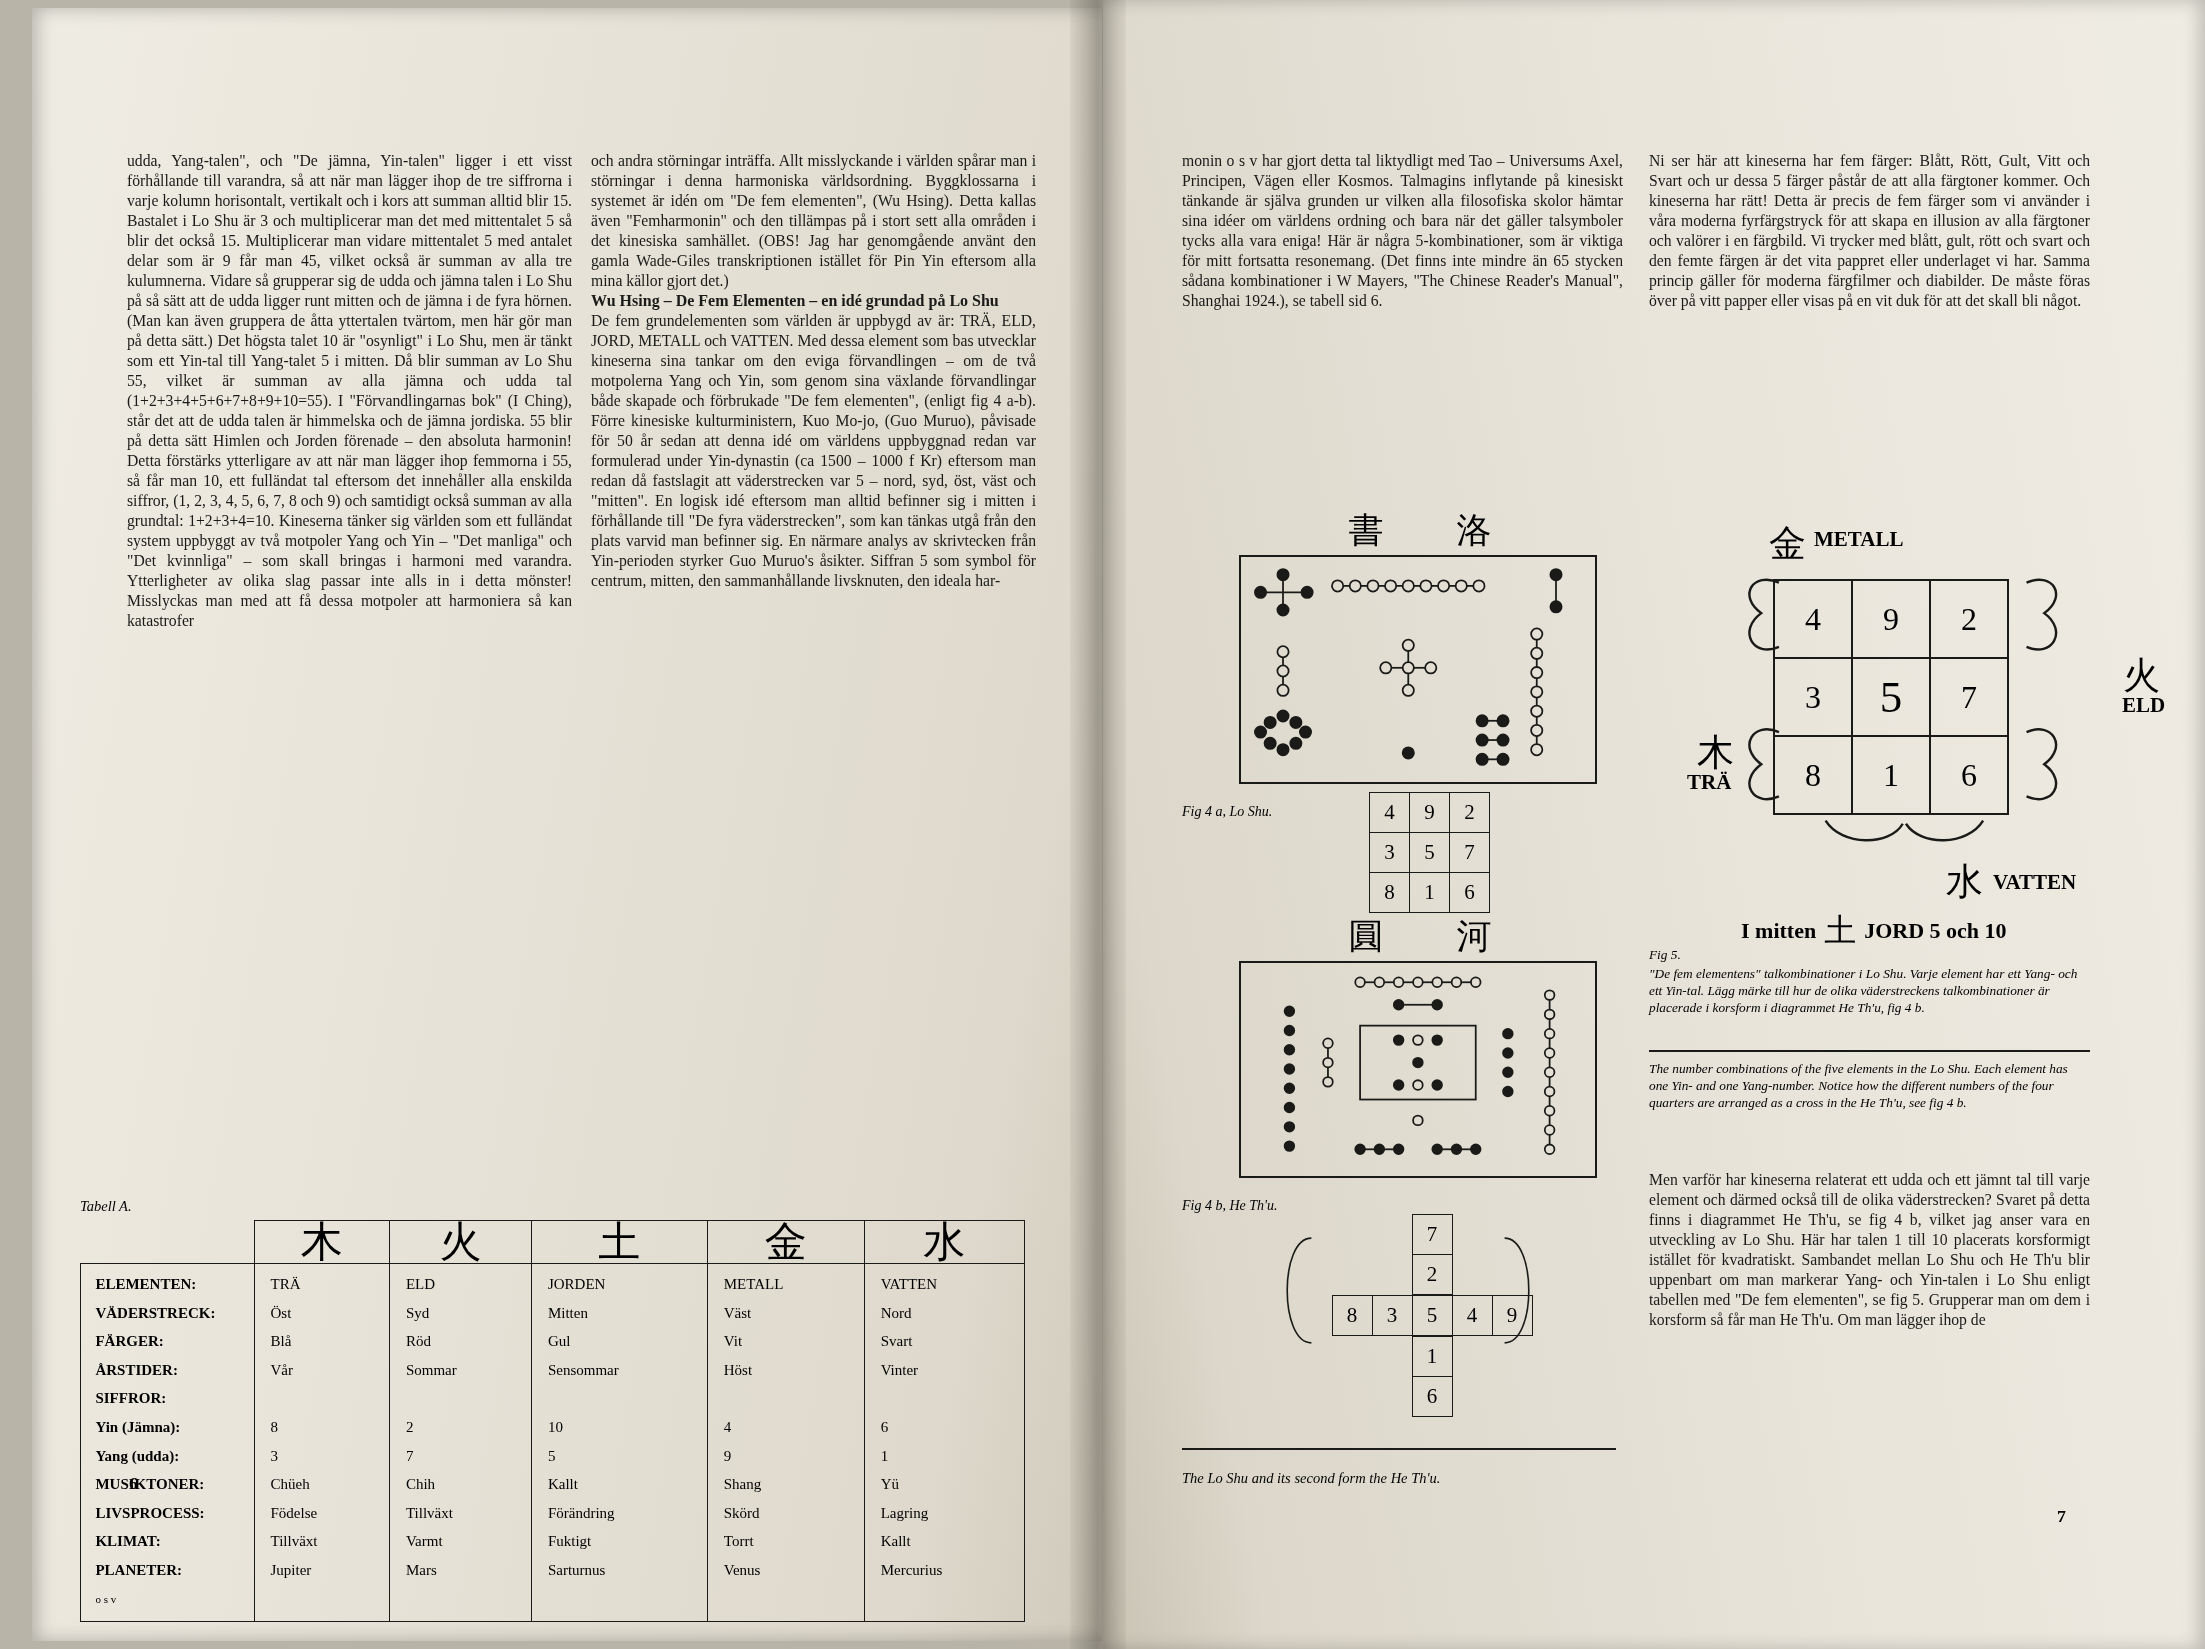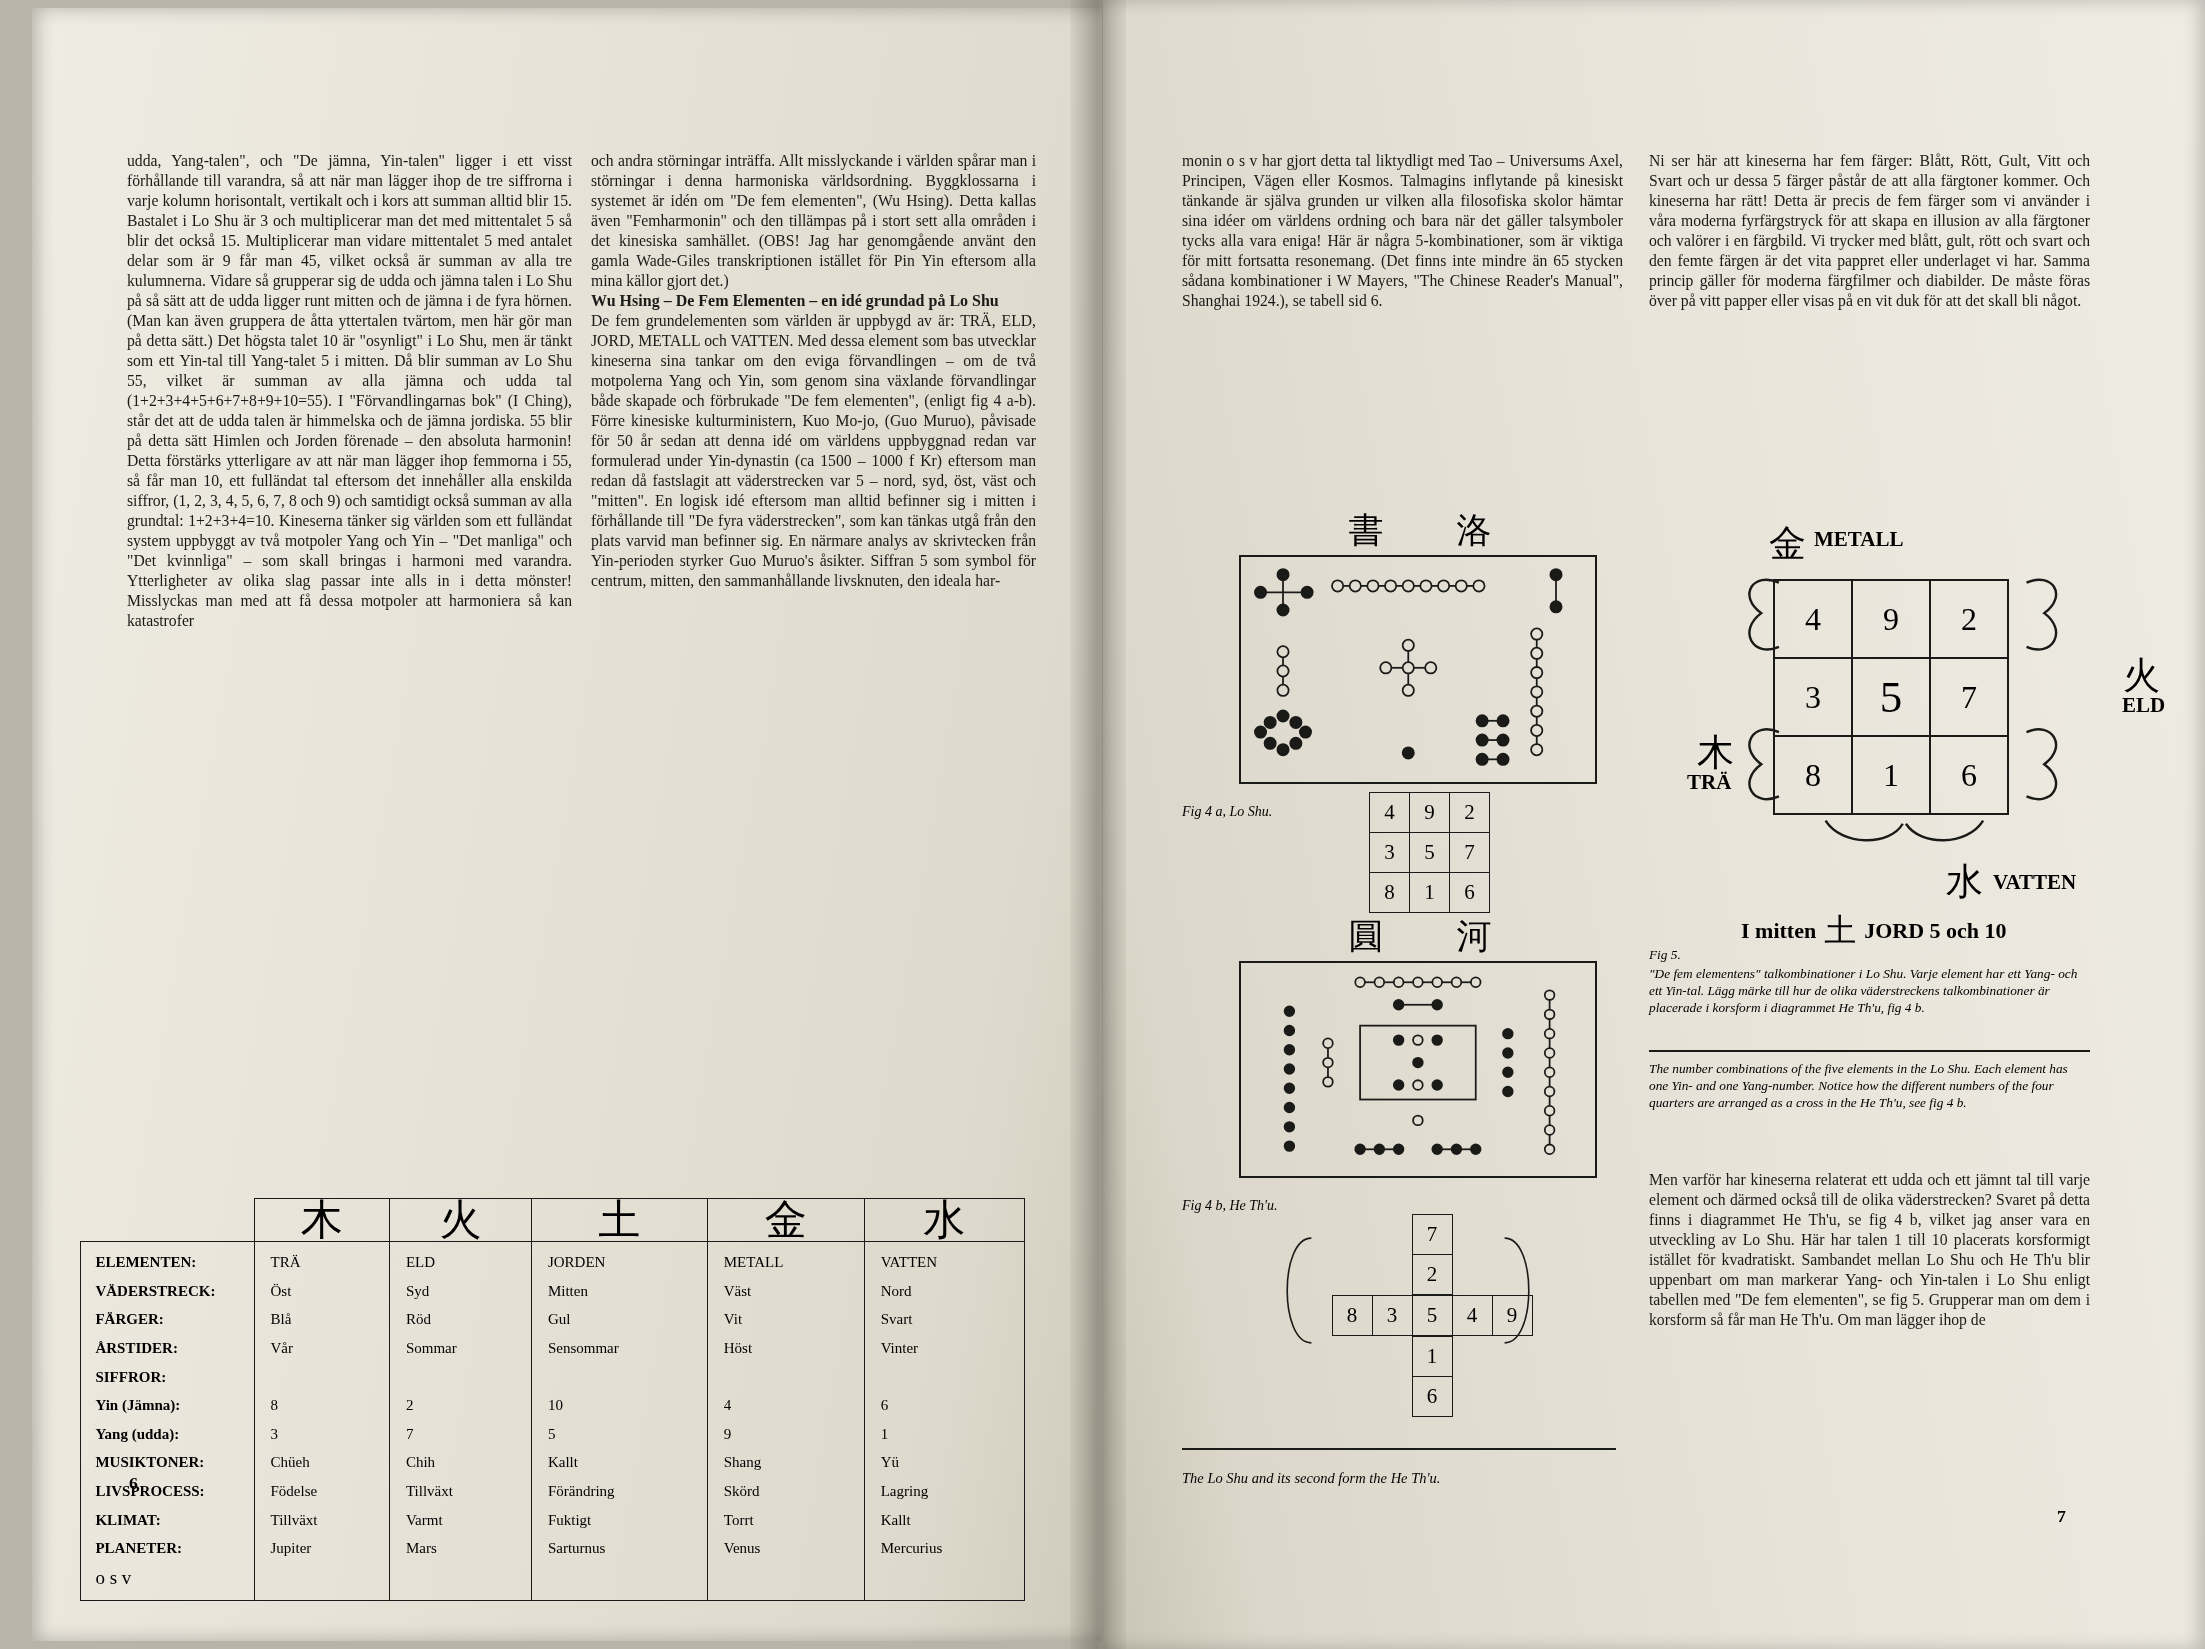--- a/index.html
+++ b/index.html
@@ -55,20 +55,21 @@
     <p>udda, Yang-talen", och "De jämna, Yin-talen" ligger i ett visst förhållande till varandra, så att när man lägger ihop de tre siffrorna i varje kolumn horisontalt, vertikalt och i kors att summan alltid blir 15. Bastalet i Lo Shu är 3 och multiplicerar man det med mittentalet 5 så blir det också 15. Multiplicerar man vidare mittentalet 5 med antalet delar som är 9 får man 45, vilket också är summan av alla tre kulumnerna. Vidare så grupperar sig de udda och jämna talen i Lo Shu på så sätt att de udda ligger runt mitten och de jämna i de fyra hörnen. (Man kan även gruppera de åtta yttertalen tvärtom, men här gör man på detta sätt.) Det högsta talet 10 är "osynligt" i Lo Shu, men är tänkt som ett Yin-tal till Yang-talet 5 i mitten. Då blir summan av Lo Shu 55, vilket är summan av alla jämna och udda tal (1+2+3+4+5+6+7+8+9+10=55). I "Förvandlingarnas bok" (I Ching), står det att de udda talen är himmelska och de jämna jordiska. 55 blir på detta sätt Himlen och Jorden förenade – den absoluta harmonin! Detta förstärks ytterligare av att när man lägger ihop femmorna i 55, så får man 10, ett fulländat tal eftersom det innehåller alla enskilda siffror, (1, 2, 3, 4, 5, 6, 7, 8 och 9) och samtidigt också summan av alla grundtal: 1+2+3+4=10. Kineserna tänker sig världen som ett fulländat system uppbyggt av två motpoler Yang och Yin – "Det manliga" och "Det kvinnliga" – som skall bringas i harmoni med varandra. Ytterligheter av olika slag passar inte alls in i detta mönster! Misslyckas man med att få dessa motpoler att harmoniera så kan katastrofer</p>
   </div>
 
   <div class="col" id="c2" style="left:591px;top:151px;width:445px;">
     <p>och andra störningar inträffa. Allt misslyckande i världen spårar man i störningar i denna harmoniska världsordning. Byggklossarna i systemet är idén om "De fem elementen", (Wu Hsing). Detta kallas även "Femharmonin" och den tillämpas på i stort sett alla områden i det kinesiska samhället. (OBS! Jag har genomgående använt den gamla Wade-Giles transkriptionen istället för Pin Yin eftersom alla mina källor gjort det.)</p>
     <p class="sub">Wu Hsing – De Fem Elementen – en idé grundad på Lo Shu</p>
     <p>De fem grundelementen som världen är uppbygd av är: TRÄ, ELD, JORD, METALL och VATTEN. Med dessa element som bas utvecklar kineserna sina tankar om den eviga förvandlingen – om de två motpolerna Yang och Yin, som genom sina växlande förvandlingar både skapade och förbrukade "De fem elementen", (enligt fig 4 a-b). Förre kinesiske kulturministern, Kuo Mo-jo, (Guo Muruo), påvisade för 50 år sedan att denna idé om världens uppbyggnad redan var formulerad under Yin-dynastin (ca 1500 – 1000 f Kr) eftersom man redan då fastslagit att väderstrecken var 5 – nord, syd, öst, väst och "mitten". En logisk idé eftersom man alltid befinner sig i mitten i förhållande till "De fyra väderstrecken", som kan tänkas utgå från den plats varvid man befinner sig. En närmare analys av skrivtecken från Yin-perioden styrker Guo Muruo's åsikter. Siffran 5 som symbol för centrum, mitten, den sammanhållande livsknuten, den ideala har-</p>
   </div>
 
   <div id="tabellA">
+    <div class="tabelllabel">Tabell A.</div>
     <table class="grid">
       <tbody>
           <tr>
         <td style="width:173px;border-left:none;border-top:none;border-bottom:none;"></td>
         <td class="hanzi cjk">木</td>
         <td class="hanzi cjk">火</td>
         <td class="hanzi cjk">土</td>
         <td class="hanzi cjk">金</td>
         <td class="hanzi cjk">水</td>
       </tr>
@@ -78,21 +79,21 @@
           <div class="rowlbl">VÄDERSTRECK:</div>
           <div class="rowlbl">FÄRGER:</div>
           <div class="rowlbl">ÅRSTIDER:</div>
           <div class="rowlbl">SIFFROR:</div>
           <div class="rowlbl">Yin (Jämna):</div>
           <div class="rowlbl">Yang (udda):</div>
           <div class="rowlbl">MUSIKTONER:</div>
           <div class="rowlbl">LIVSPROCESS:</div>
           <div class="rowlbl">KLIMAT:</div>
           <div class="rowlbl">PLANETER:</div>
-          <div class="rowlbl" style="font-weight:normal;font-size:19px;">o s v</div>
+          <div class="rowlbl" style="font-weight:normal;font-size:11px;">o s v</div>
         </td>
         <td style="padding:6.4px 8px 8px 8px;">
           <div class="cell">TRÄ</div>
           <div class="cell">Öst</div>
           <div class="cell">Blå</div>
           <div class="cell">Vår</div>
           <div class="cell">&nbsp;</div>
           <div class="cell">8</div>
           <div class="cell">3</div>
           <div class="cell">Chüeh</div>

